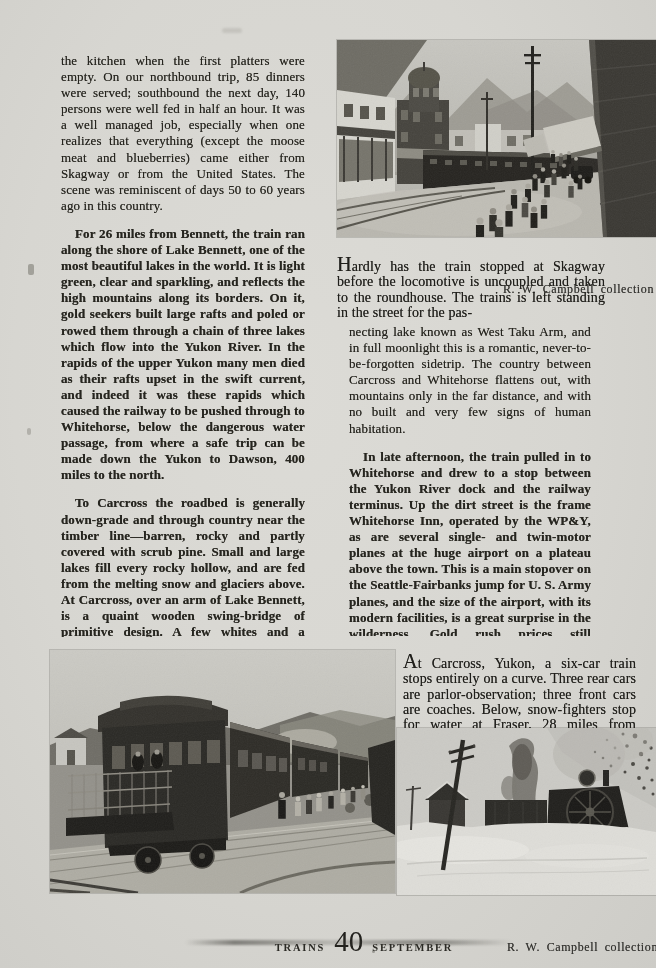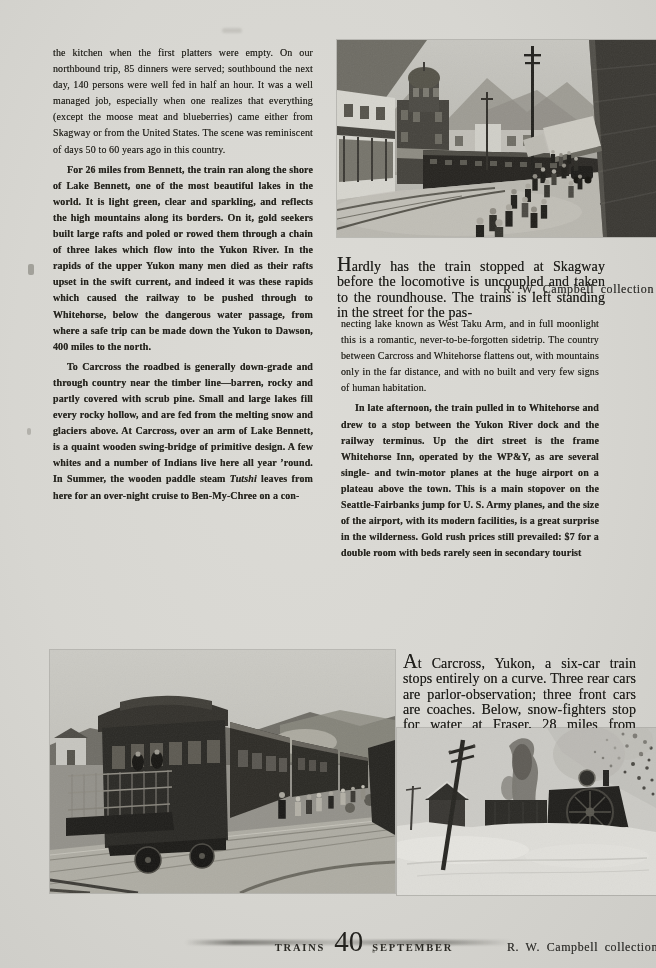--- a/index.html
+++ b/index.html
@@ -3,21 +3,21 @@
 <meta charset="utf-8">
 <style>
   :root { --paper:#d7d6d1; --ink:#26251f; }
   html,body { margin:0; padding:0; background:#9a9995; }
   .page {
     position:relative; width:656px; height:968px; overflow:hidden;
     background: radial-gradient(ellipse at 45% 40%, #dcdbd6 0%, var(--paper) 55%, #cdccc7 100%);
     font-family:"Liberation Serif", serif; color:var(--ink);
   }
   .abs { position:absolute; }
-  .col p { margin:4px; text-align:justify; font-size:10px; line-height:16.1px;
+  .col p { margin:12px; text-align:justify; font-size:13px; line-height:16.1px;
            letter-spacing:.12px; text-shadow:0 0 .5px rgba(35,34,28,.65); }
   .ind { text-indent:14px;font-weight:bold; }
   .left-col  { left:49px;  top:41px;  width:268px; height:596px; overflow:hidden; }
   .right-col { left:337px; top:312px; width:266px; height:324px; overflow:hidden; }
   .photo { margin:0; overflow:hidden; outline:1px solid rgba(40,40,35,.18); background:#b7b5ae; }
   .photo svg { display:block; width:100%; height:100%; }
   .photo-top { left:337px; top:40px;  width:319px; height:197px; }
   .photo-bl  { left:50px;  top:650px; width:345px; height:243px; }
   .photo-br  { left:397px; top:728px; width:259px; height:167px; }
   .credit { font-size:12px; letter-spacing:.6px; word-spacing:3px; color:#343330;

